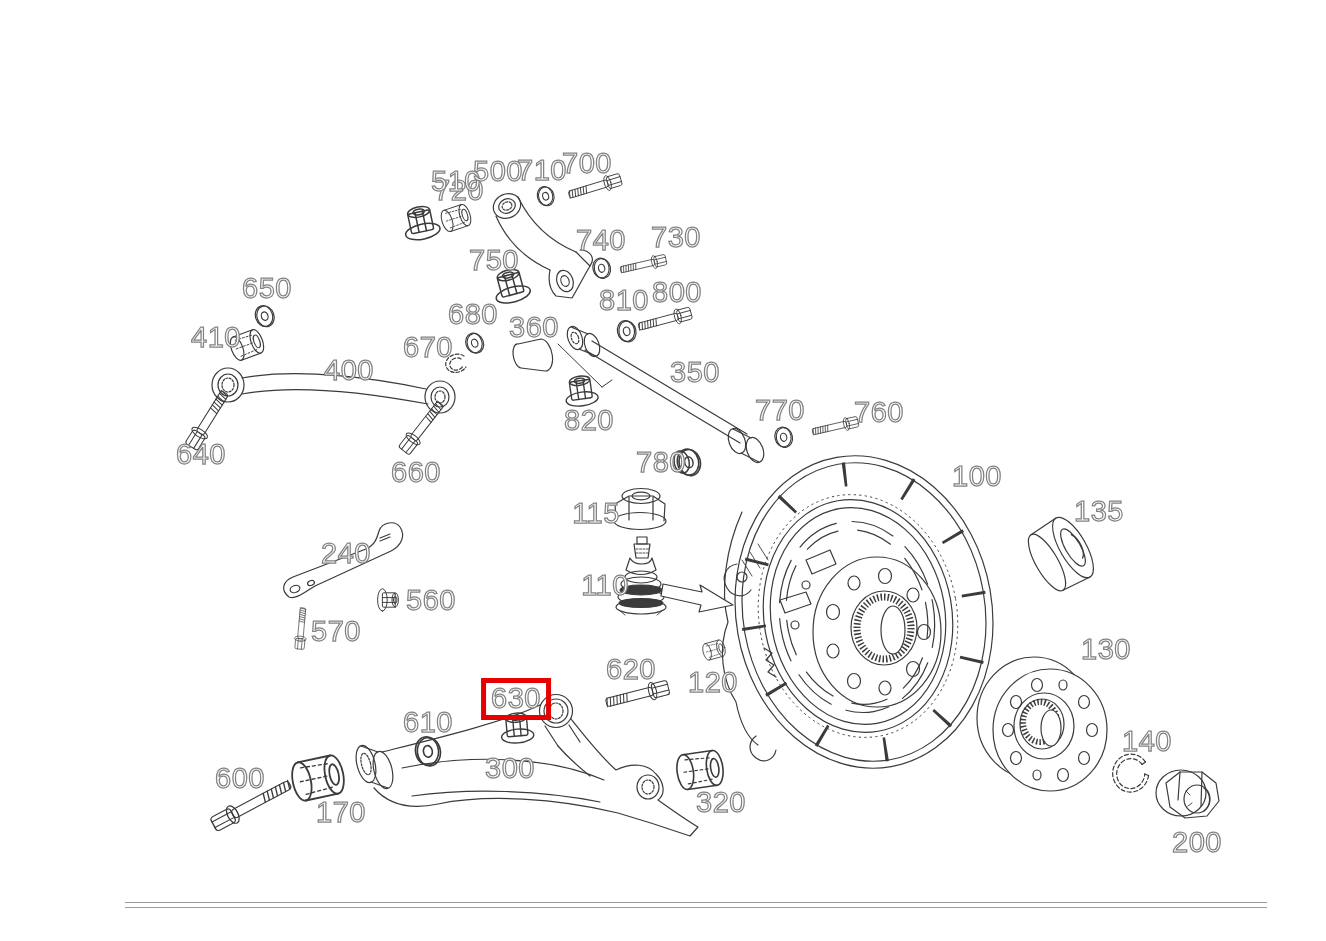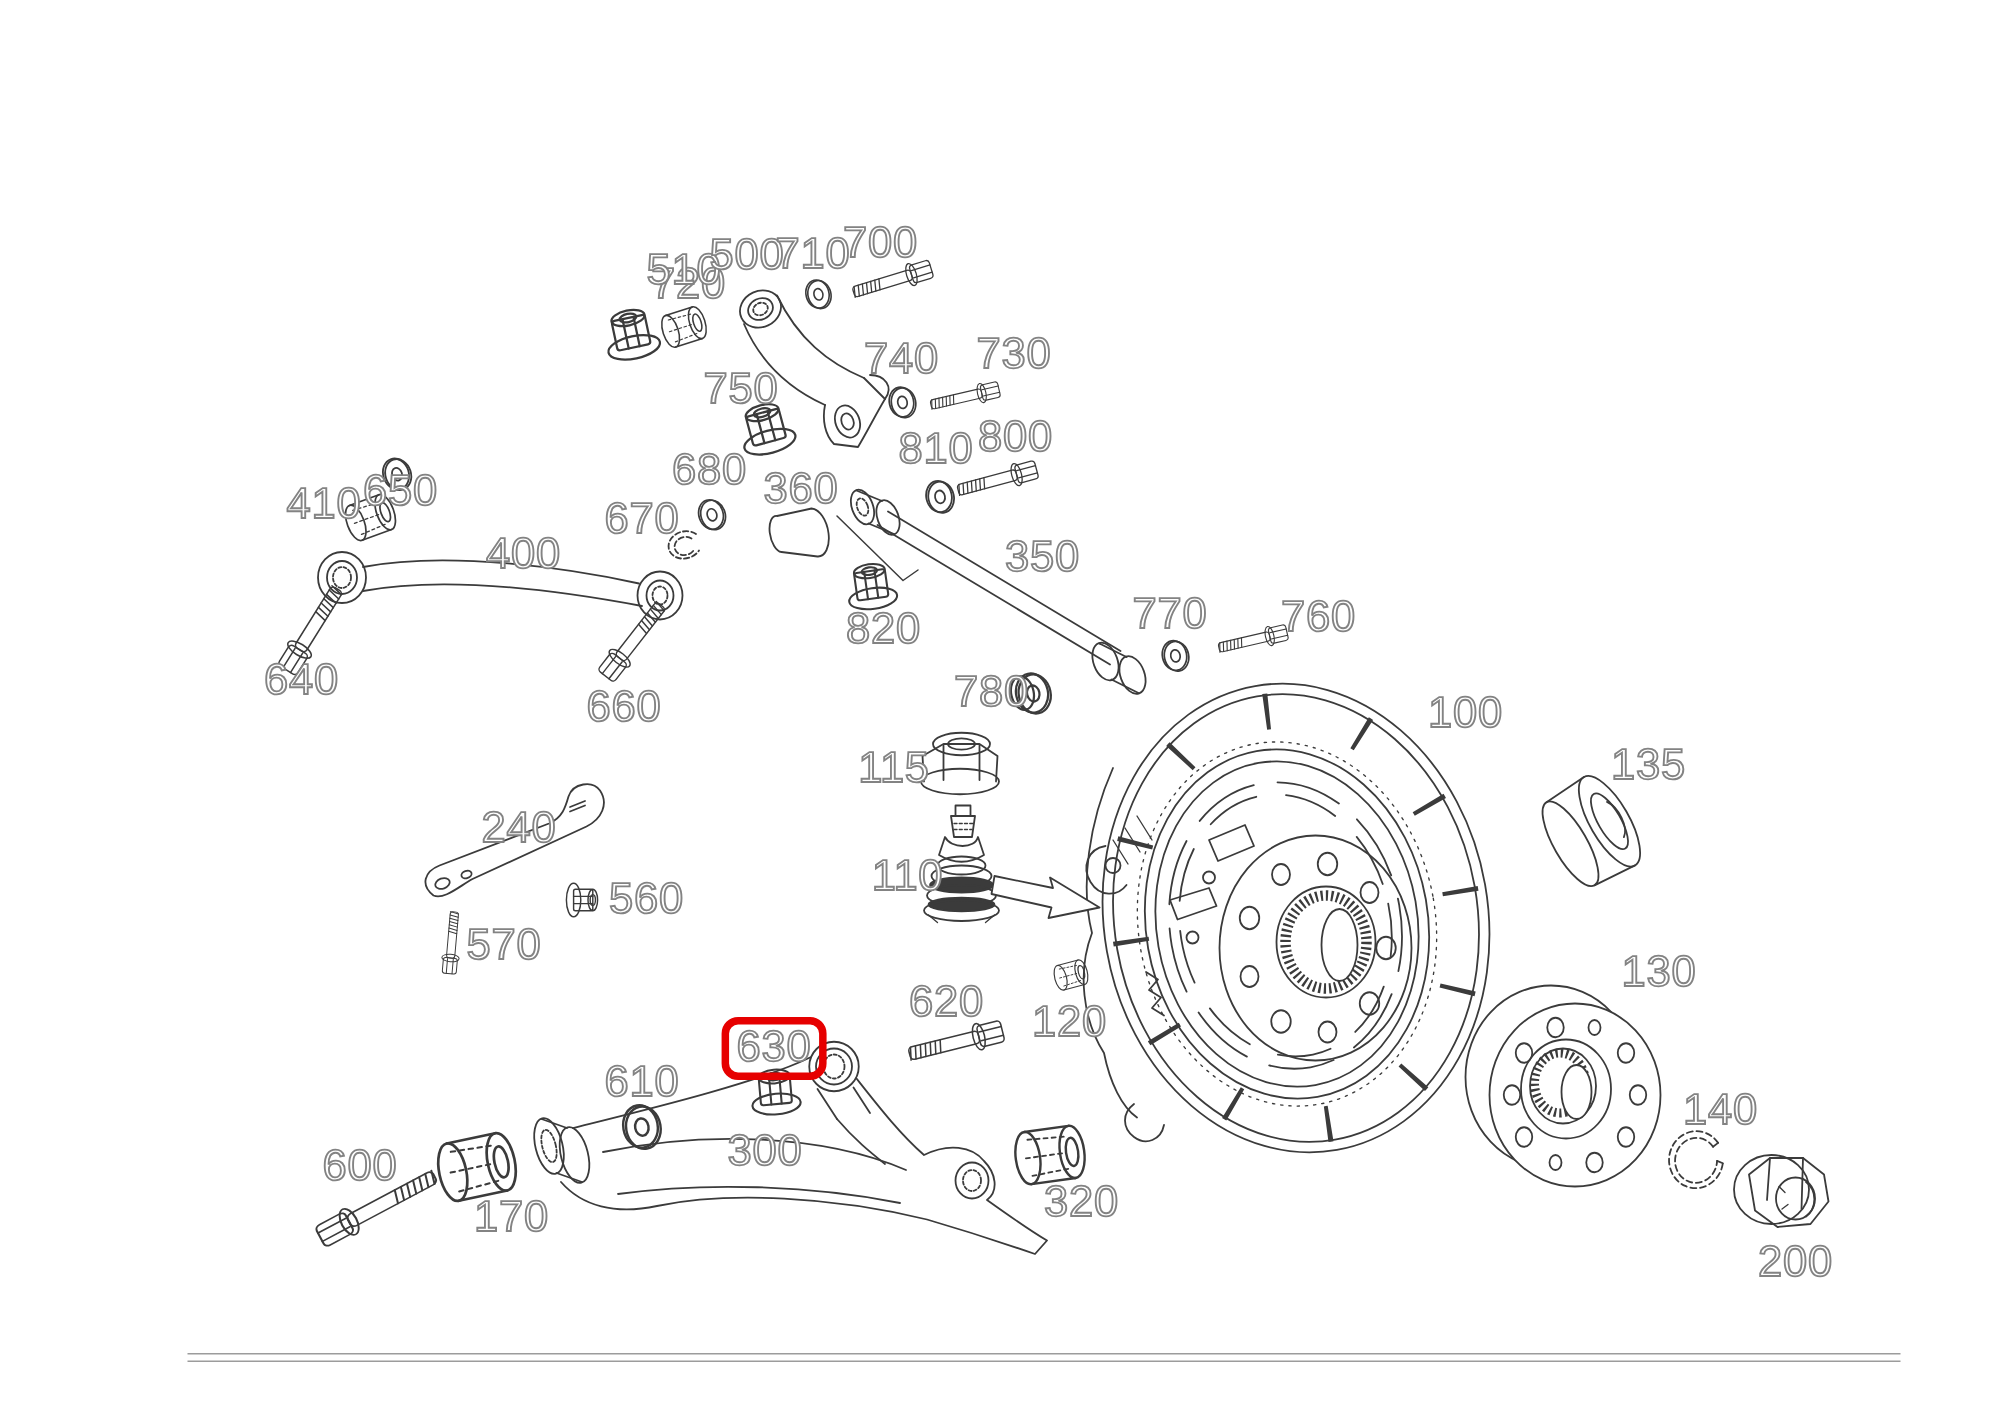--- a/index.html
+++ b/index.html
@@ -339,21 +339,21 @@
 
   <div class="labels-layer">
       <span class="part-label" style="left: 411px; top: 190px; margin-left: 48px;">720</span>
       <span class="part-label" style="left: 456px; top: 181px;">510</span>
       <span class="part-label" style="left: 498px; top: 171px;">500</span>
       <span class="part-label" style="left: 542px; top: 170px;">710</span>
       <span class="part-label" style="left: 587px; top: 163px;">700</span>
       <span class="part-label" style="left: 601px; top: 240px;">740</span>
       <span class="part-label" style="left: 644px; top: 237px; margin-left: 32px;">730</span>
       <span class="part-label" style="left: 494px; top: 260px;">750</span>
-      <span class="part-label" style="left: 267px; top: 288px; margin-top: 40px;">650</span>
+      <span class="part-label" style="left: 267px; top: 288px;">650</span>
       <span class="part-label" style="left: 624px; top: 300px;">810</span>
       <span class="part-label" style="left: 677px; top: 292px;">800</span>
       <span class="part-label" style="left: 473px; top: 314px;">680</span>
       <span class="part-label" style="left: 534px; top: 327px;">360</span>
       <span class="part-label" style="left: 216px; top: 337px;">410</span>
       <span class="part-label" style="left: 428px; top: 347px;">670</span>
       <span class="part-label" style="left: 349px; top: 370px;">400</span>
       <span class="part-label" style="left: 695px; top: 372px;">350</span>
       <span class="part-label" style="left: 780px; top: 410px;">770</span>
       <span class="part-label" style="left: 835px; top: 412px; margin-left: 44px;">760</span>
@@ -364,21 +364,21 @@
       <span class="part-label" style="left: 977px; top: 476px;">100</span>
       <span class="part-label" style="left: 1099px; top: 511px;">135</span>
       <span class="part-label" style="left: 596px; top: 513px;">115</span>
       <span class="part-label" style="left: 346px; top: 553px;">240</span>
       <span class="part-label" style="left: 605px; top: 585px;">110</span>
       <span class="part-label" style="left: 431px; top: 600px;">560</span>
       <span class="part-label" style="left: 336px; top: 631px;">570</span>
       <span class="part-label" style="left: 1106px; top: 649px;">130</span>
       <span class="part-label" style="left: 631px; top: 669px;">620</span>
       <span class="part-label" style="left: 713px; top: 682px;">120</span>
-      <span class="part-label highlighted" style="left: 516px; top: 699px; border-radius: 11px;">630</span>
+      <span class="part-label highlighted" style="left: 516px; top: 699px;">630</span>
       <span class="part-label" style="left: 428px; top: 722px;">610</span>
       <span class="part-label" style="left: 1147px; top: 741px;">140</span>
       <span class="part-label" style="left: 240px; top: 778px;">600</span>
       <span class="part-label" style="left: 510px; top: 768px; text-align: center;">300</span>
       <span class="part-label" style="left: 341px; top: 812px;">170</span>
       <span class="part-label" style="left: 721px; top: 802px;">320</span>
       <span class="part-label" style="left: 1197px; top: 842px;">200</span>
     </div>
 
   <div class="footer-rule"></div>

